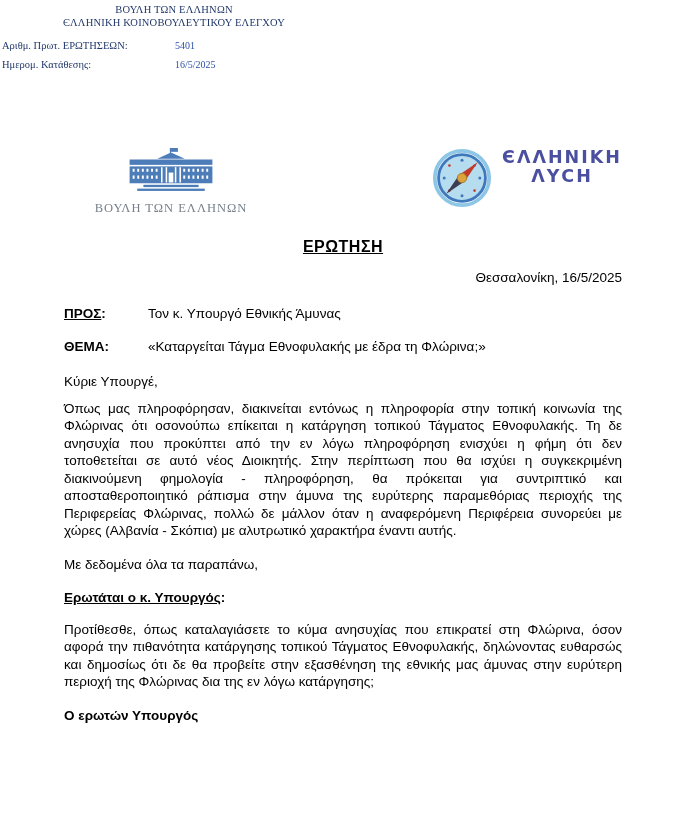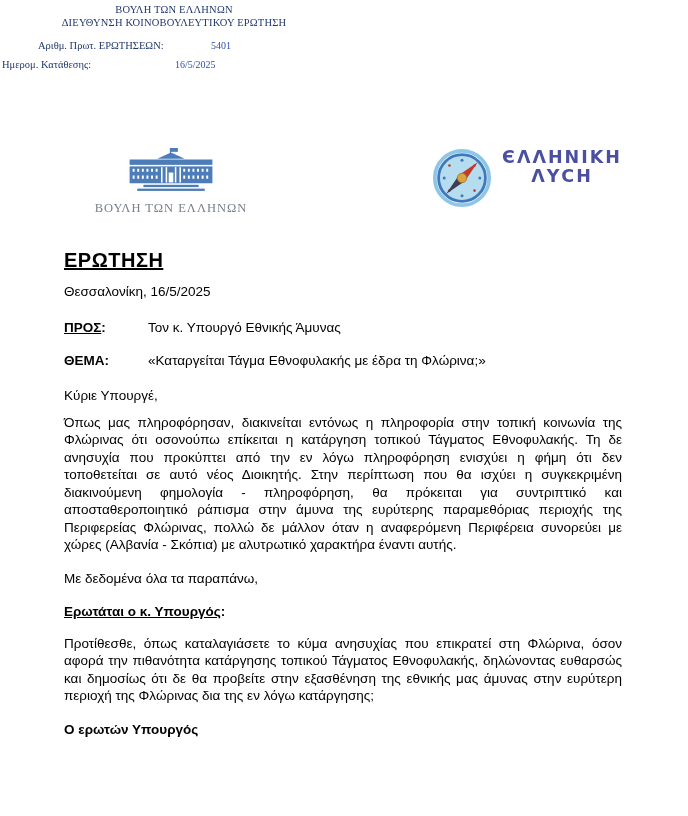--- a/index.html
+++ b/index.html
@@ -34,21 +34,21 @@
     left: 2px;
     font-size: 10.5px;
     color: #21386b;
   }
   .admin-row-value {
     position: absolute;
     left: 175px;
     font-size: 10px;
     color: #2d50a8;
   }
-  .row1 { top: 40px; margin-left: 36px; }
+  .row1 { top: 40px; }
   .row2 { top: 59px; }
 
   
   .logos {
     display: flex;
     justify-content: space-between;
     align-items: flex-start;
     margin: 6px 66px 0 92px;
     height: 72px;
   }
@@ -80,27 +80,28 @@
     text-align: center;
   }
 
   
   .content {
     margin: 0 66px 0 64px;
     font-size: 13.5px;
     line-height: 17.5px;
   }
   .doc-title {
-    text-align: left;
-    font-weight: bold;
-    font-size: 20px;
-    margin-top: 34px;
+    text-align: center;
+    font-weight: bold;
+    font-size: 16px;
+    margin-top: 20px;
   }
   .doc-title span { text-decoration: underline; letter-spacing: 0.5px; }
   .place-date {
+    text-align: right;
     margin-top: 13px;
   }
   .meta { margin-top: 19px; }
   .meta-row {
     display: flex;
     margin-bottom: 15px;
   }
   .meta-label {
     width: 84px;
     flex: 0 0 84px;
@@ -129,21 +130,21 @@
   }
 </style>
 </head>
 <body>
 
 <div class="page">
 
   <div class="admin-header">
     <div class="admin-center">
       <div>ΒΟΥΛΗ ΤΩΝ ΕΛΛΗΝΩΝ</div>
-      <div>ΔΙΕΥΘΥΝΣΗ ΚΟΙΝΟΒΟΥΛΕΥΤΙΚΟΥ ΕΡΩΤΗΣΗ</div>
+      <div>ЄΛΛΗΝΙΚΗ ΚΟΙΝΟΒΟΥΛΕΥΤΙΚΟΥ ΕΛΕΓΧΟΥ</div>
     </div>
     <div class="admin-row-label row1">Αριθμ. Πρωτ. ΕΡΩΤΗΣΕΩΝ:</div>
     <div class="admin-row-value row1">5401</div>
     <div class="admin-row-label row2">Ημερομ. Κατάθεσης:</div>
     <div class="admin-row-value row2">16/5/2025</div>
   </div>
 
   <div class="logos">
     <div class="parliament-logo">
       <span>

